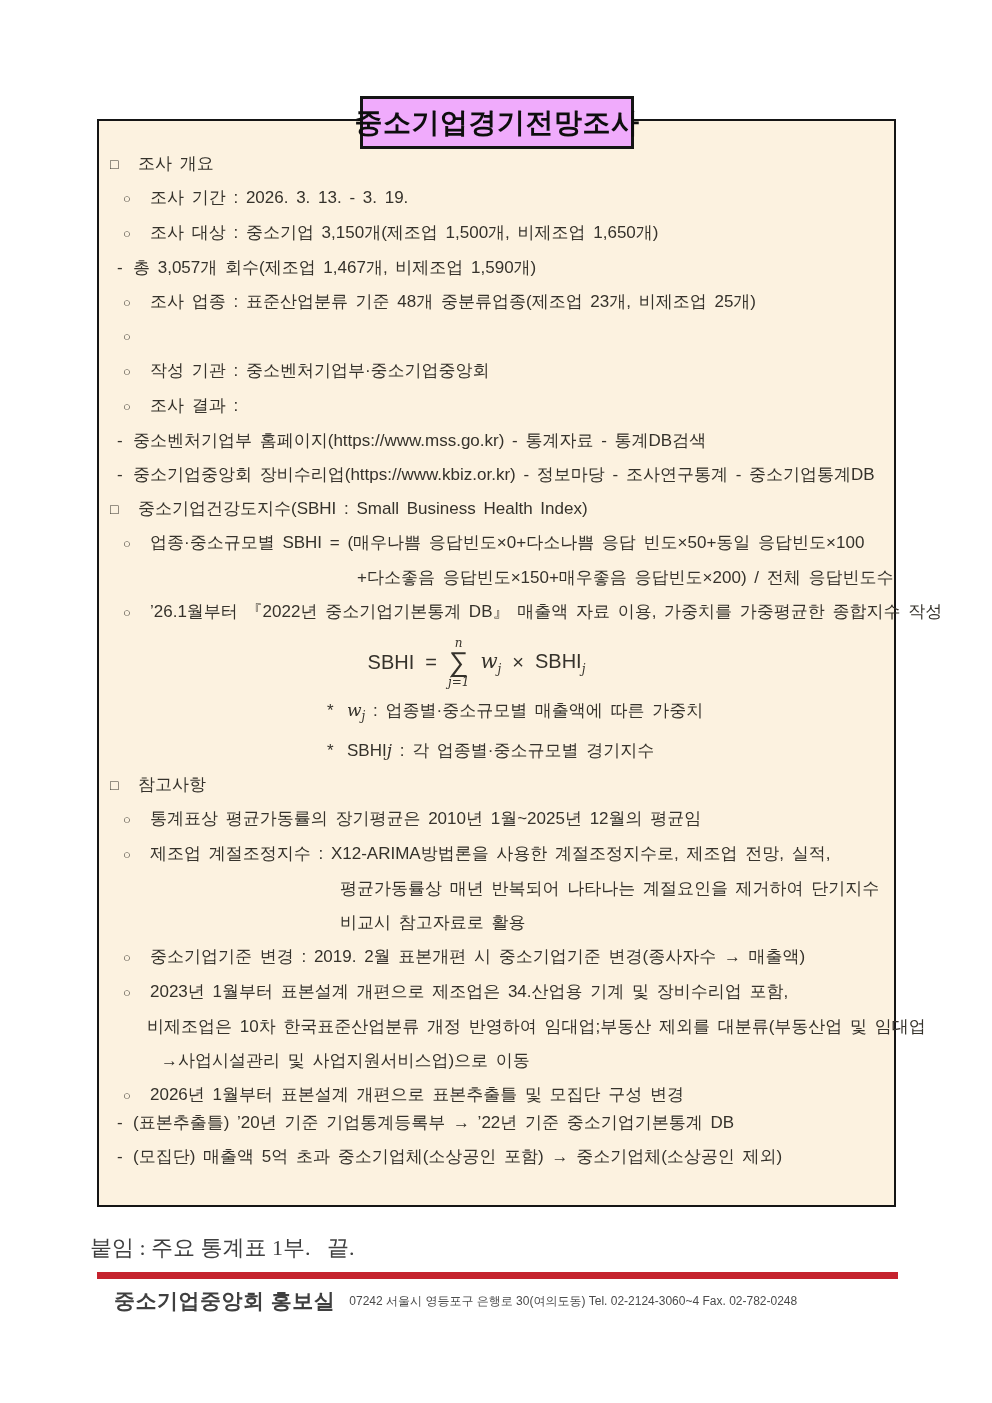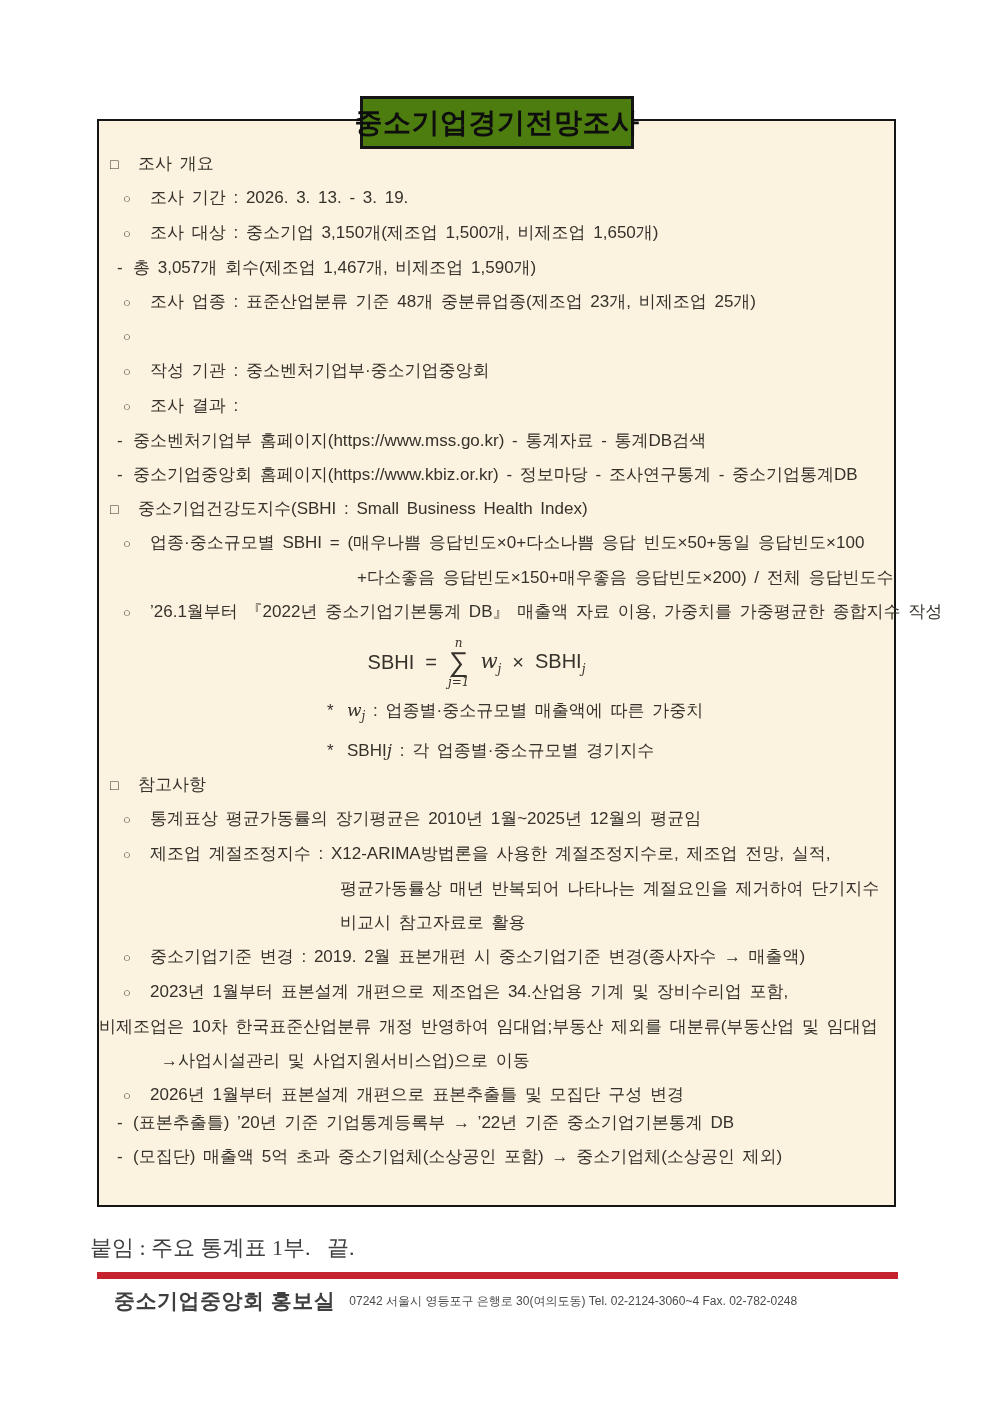--- a/index.html
+++ b/index.html
@@ -4,41 +4,41 @@
 <style>
   * { margin:0; padding:0; box-sizing:border-box; }
   html,body { background:#ffffff; }
   .page {
     position:relative; width:992px; height:1403px; background:#ffffff;
     font-family:"Liberation Sans","DejaVu Sans",sans-serif; color:#35322b;
     overflow:hidden;
   }
   .title-box {
     position:absolute; left:360px; top:96px; width:274px; height:53px;
-    background:#4d7c0f; border:3px solid #151515; z-index:2;
+    background:#f0abfc; border:3px solid #151515; z-index:2;
     display:flex; align-items:center; justify-content:center;
     font-size:28px; font-weight:bold; color:#0e0e0e; letter-spacing:0.5px;
     white-space:nowrap;
   }
   .main-box {
     position:absolute; left:97px; top:119px; width:799px; height:1088px;
     background:#fcf2e0; border:2px solid #151515;
     padding-top:33px; font-size:17px; z-index:1;
   }
   .line {
     display:flex; align-items:baseline; line-height:20px; margin-bottom:14px;
     white-space:nowrap; word-spacing:3px;
   }
   .marker { flex:0 0 auto; display:inline-block; }
   .l-sq  { padding-left:11px; }  .l-sq .marker  { width:28px; font-size:14px; }
   .l-o   { padding-left:24px; }  .l-o .marker   { width:27px; font-size:13px; }
   .l-dash{ padding-left:18px; }  .l-dash .marker{ width:16px; }
   .l-cont-far { padding-left:258px; }
   .l-cont-mid { padding-left:241px; }
-  .l-cont-a   { }
+  .l-cont-a   { padding-left:48px; }
   .l-cont-b   { padding-left:62px; }
   .gap-sec { margin-top:13px; }
   .gap-sm  { margin-top:9px; }
   .tight   { margin-bottom:7px; }
 
   .formula {
     display:flex; justify-content:center; align-items:center;
     margin:6px 40px 12px 0; gap:11px; font-size:20px; white-space:nowrap;
   }
   .sigma-stack { display:flex; flex-direction:column; align-items:center; line-height:1; }
@@ -100,21 +100,21 @@
     <div class="line l-o">
       <span class="marker">○</span>
       <span class="txt">조사 결과 :</span>
     </div>
     <div class="line l-dash">
       <span class="marker">-</span>
       <span class="txt">중소벤처기업부 홈페이지(https://www.mss.go.kr) - 통계자료 - 통계DB검색</span>
     </div>
     <div class="line l-dash">
       <span class="marker">-</span>
-      <span class="txt">중소기업중앙회 홈페이지(https://www.kbiz.or.kr) - 정보마당 - 조사연구통계 - 중소기업통계DB</span>
+      <span class="txt">중소기업중앙회 장비수리업(https://www.kbiz.or.kr) - 정보마당 - 조사연구통계 - 중소기업통계DB</span>
     </div>
 
     <div class="line l-sq gap-sec">
       <span class="marker">□</span>
       <span class="txt">중소기업건강도지수(SBHI : Small Business Health Index)</span>
     </div>
     <div class="line l-o gap-sm">
       <span class="marker">○</span>
       <span class="txt">업종·중소규모별 SBHI = (매우나쁨 응답빈도×0+다소나쁨 응답 빈도×50+동일 응답빈도×100</span>
     </div>

